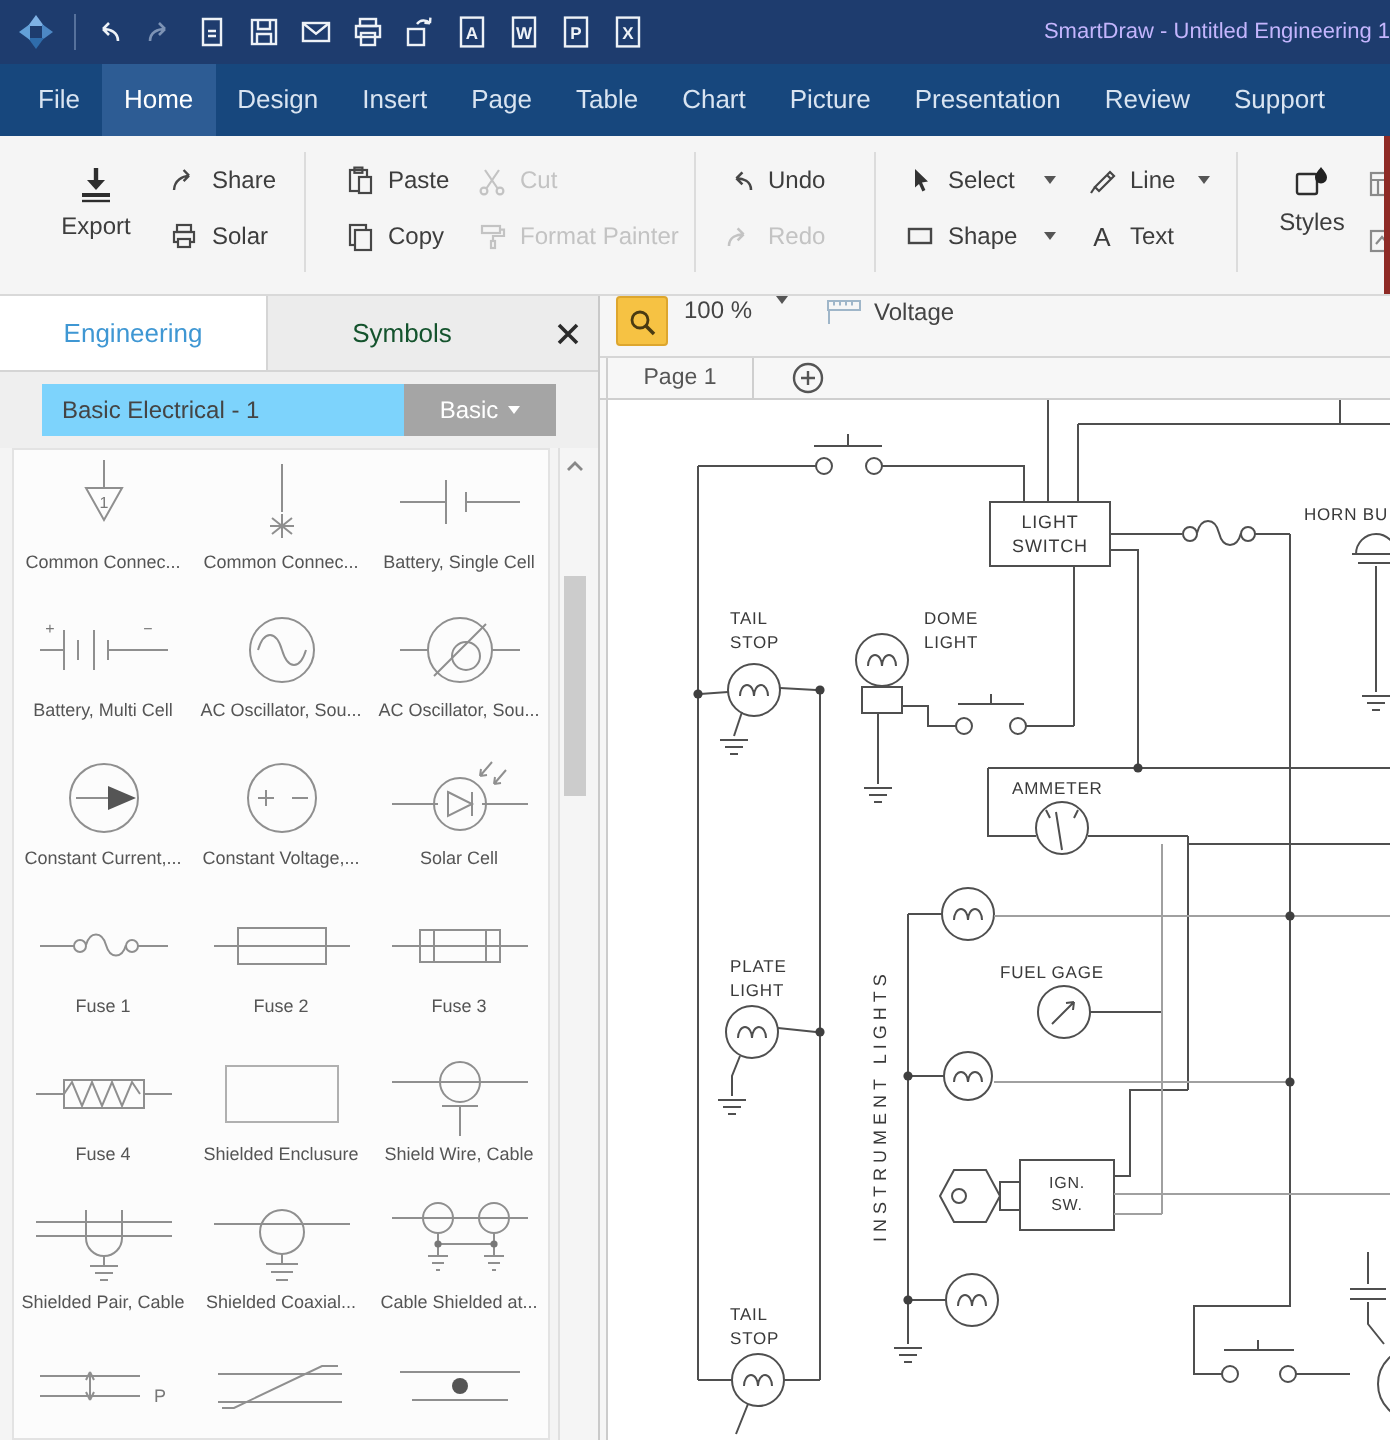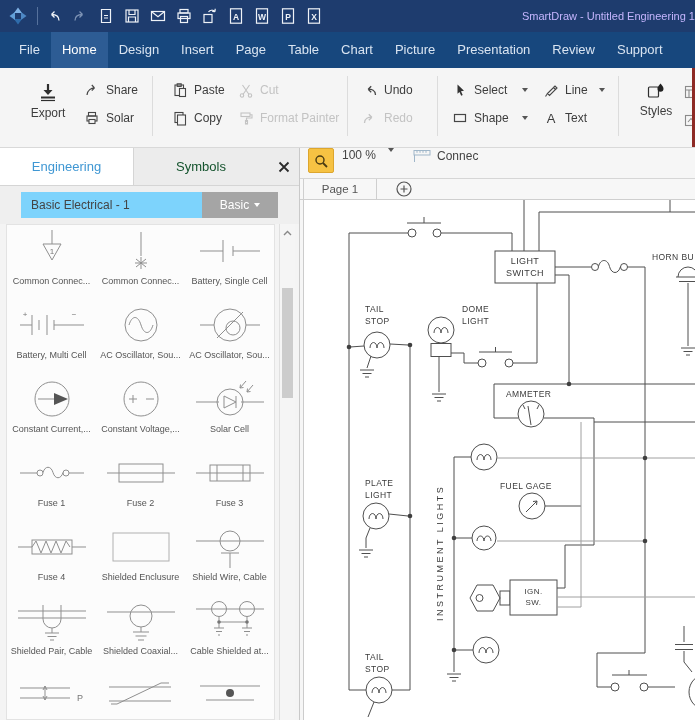--- a/index.html
+++ b/index.html
@@ -620,21 +620,21 @@
     </div>
     <span class="zoom-text">100 %</span>
     <span class="caret"></span>
     <div class="rulers-wrap">
       <span>
         <svg width="20" height="16" viewBox="0 0 20 16" stroke="#9fb6c9" stroke-width="1" fill="none">
           <rect x="2" y="2.5" width="16" height="4.5"></rect>
           <path d="M5,2.5 V4.8 M8,2.5 V4.8 M11,2.5 V4.8 M14,2.5 V4.8 M2.5,7 V14"></path>
         </svg>
       </span>
-      <span class="rulers-text">Connec</span>
+      <span class="rulers-text">Voltage</span>
     </div>
   </div>
   <div class="page-strip">
     <div class="page-tab">Page 1</div>
     <div class="add-page">
       <svg width="18" height="18" viewBox="0 0 18 18" stroke="#555" stroke-width="1.2" fill="none">
         <circle cx="9" cy="9" r="7"></circle>
           <path d="M9,5.5 V12.5 M5.5,9 H12.5"></path>
       </svg>
     </div>

